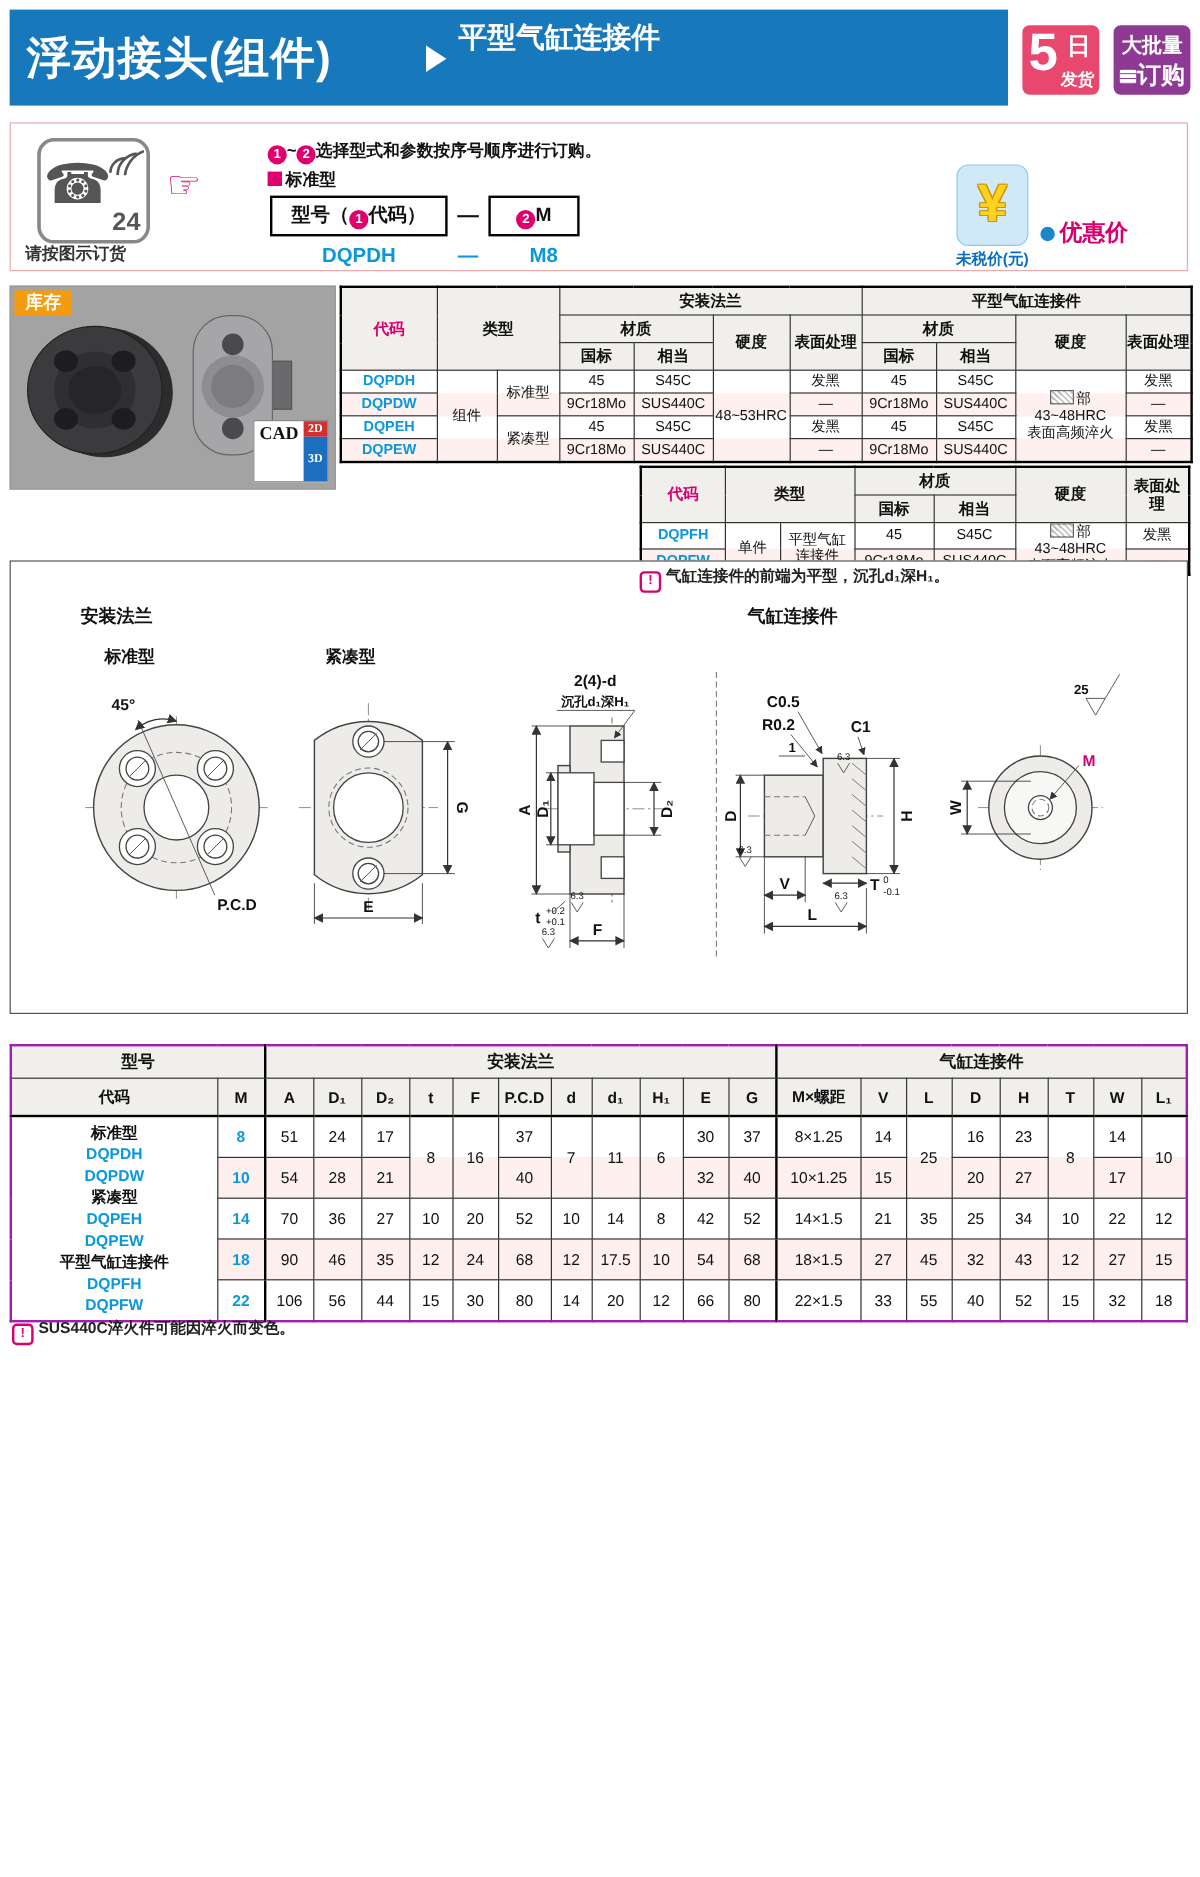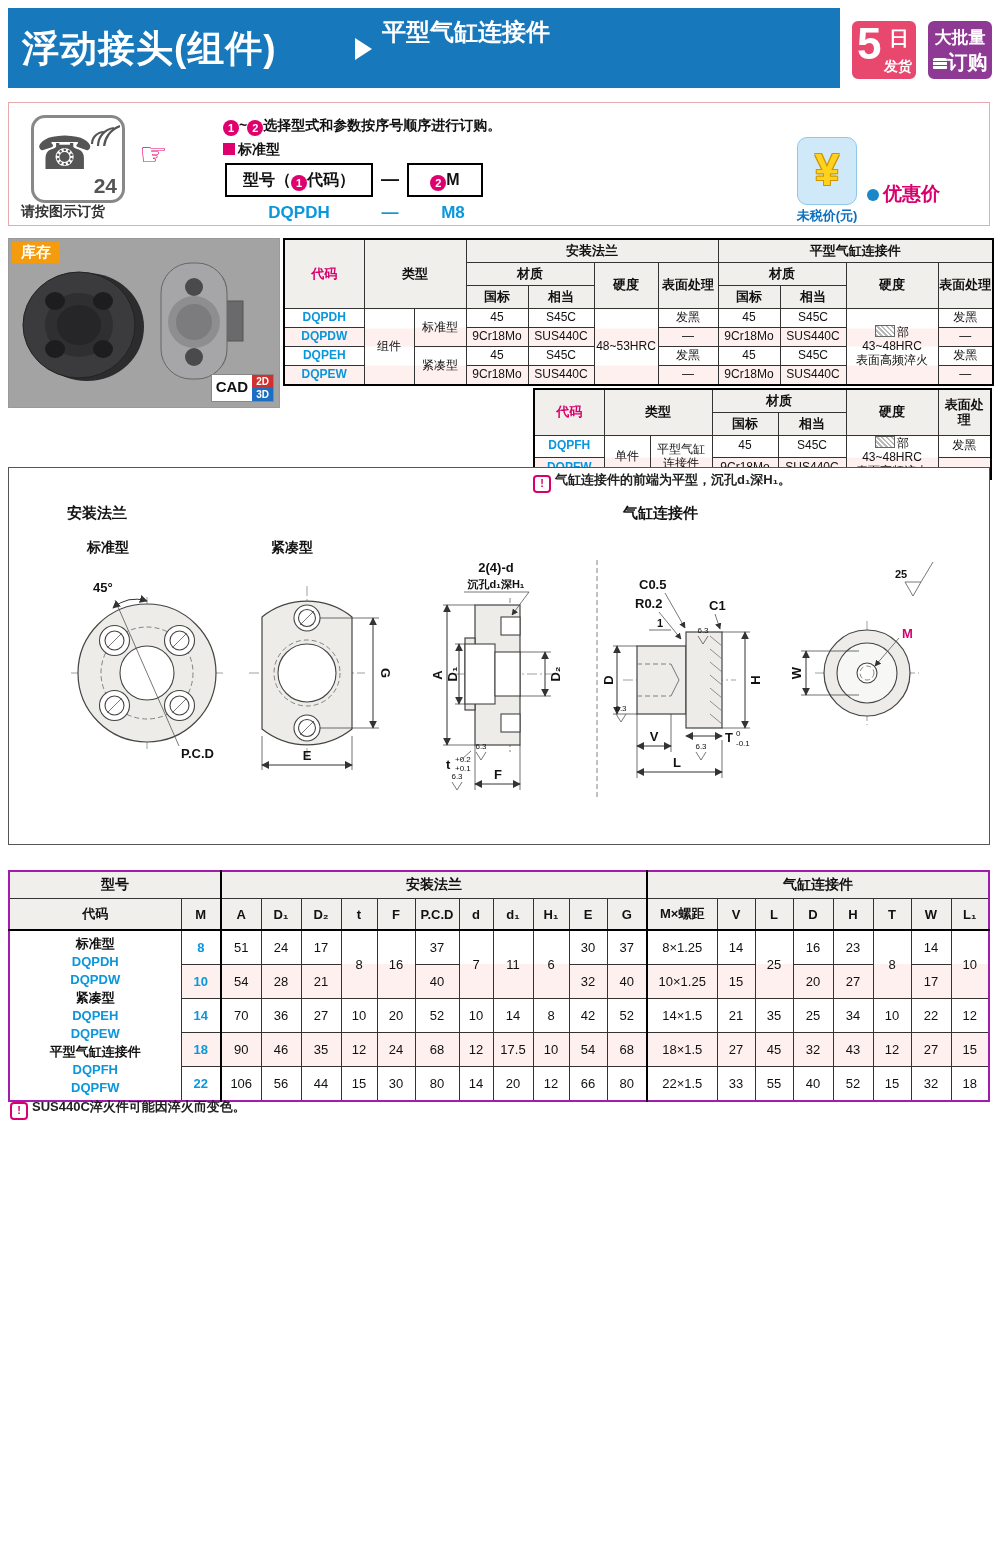--- a/index.html
+++ b/index.html
@@ -45,25 +45,25 @@
        text-shadow:1px 1px 0 #cf9400,-1px -1px 0 #cf9400,1px -1px 0 #cf9400,-1px 1px 0 #cf9400;}
   .untaxed{position:absolute;left:776px;top:104px;width:84px;text-align:center;font-size:13px;font-weight:bold;color:#0a6fc2;}
   .prc-head{position:absolute;left:858px;top:30px;font-size:19px;font-weight:bold;color:#d8006e;margin-top:48px;}
   .bdot{display:inline-block;width:12px;height:12px;border-radius:50%;background:#1b86c8;margin-right:4px;vertical-align:-1px;}
   table.prc{position:absolute;left:858px;top:50px;border-collapse:collapse;font-size:12px;font-weight:bold;}
   table.prc td{border:1px solid #333;height:21px;text-align:center;padding:0 3px;}
   table.prc tr.hd td{background:#cfe9f8;}
   
   .stockbox{position:absolute;left:8px;top:238px;width:272px;height:170px;border:1px solid #999;box-sizing:border-box;background:#a3a3a3;}
   .stockbadge{position:absolute;left:3px;top:3px;background:#f49c0d;color:#fff;font-weight:bold;font-size:15px;padding:1px 9px;z-index:2;}
-  .cad{position:absolute;right:5px;bottom:5px;display:flex;border:1px solid #888;background:#fff;align-items:stretch;z-index:2;}
+  .cad{position:absolute;right:5px;bottom:5px;display:flex;border:1px solid #888;background:#fff;align-items:stretch;z-index:2;font-family:Liberation Serif, serif;}
   .cad .c{font-size:15px;font-weight:bold;padding:3px 4px;}
   .cad .dd{display:flex;flex-direction:column;}
   .cad .d2{background:#d03030;color:#fff;font-size:10px;font-weight:bold;padding:0 4px;line-height:13px;}
-  .cad .d3{background:#1c6fc0;color:#fff;font-size:10px;font-weight:bold;padding:0 4px;line-height:13px;}
+  .cad .d3{background:#1c6fc0;color:#fff;font-size:10px;font-weight:bold;padding:12px 4px;line-height:13px;}
   
   table.spec{border-collapse:collapse;table-layout:fixed;text-align:center;font-size:12px;background:#fff;}
   table.spec th,table.spec td{border:1px solid #333;padding:0;line-height:1.15;overflow:hidden;}
   table.spec{border:2px solid #000;}
   table.spec th{background:#f1efec;font-size:13px;font-weight:bold;height:22px;}
   table.spec .mag{color:#d8006e;}
   table.spec td{height:18px;}
   .spec1{position:absolute;left:283px;top:238px;}
   .spec2{position:absolute;left:533px;top:388px;}
   .spec2 th{height:18px;}

